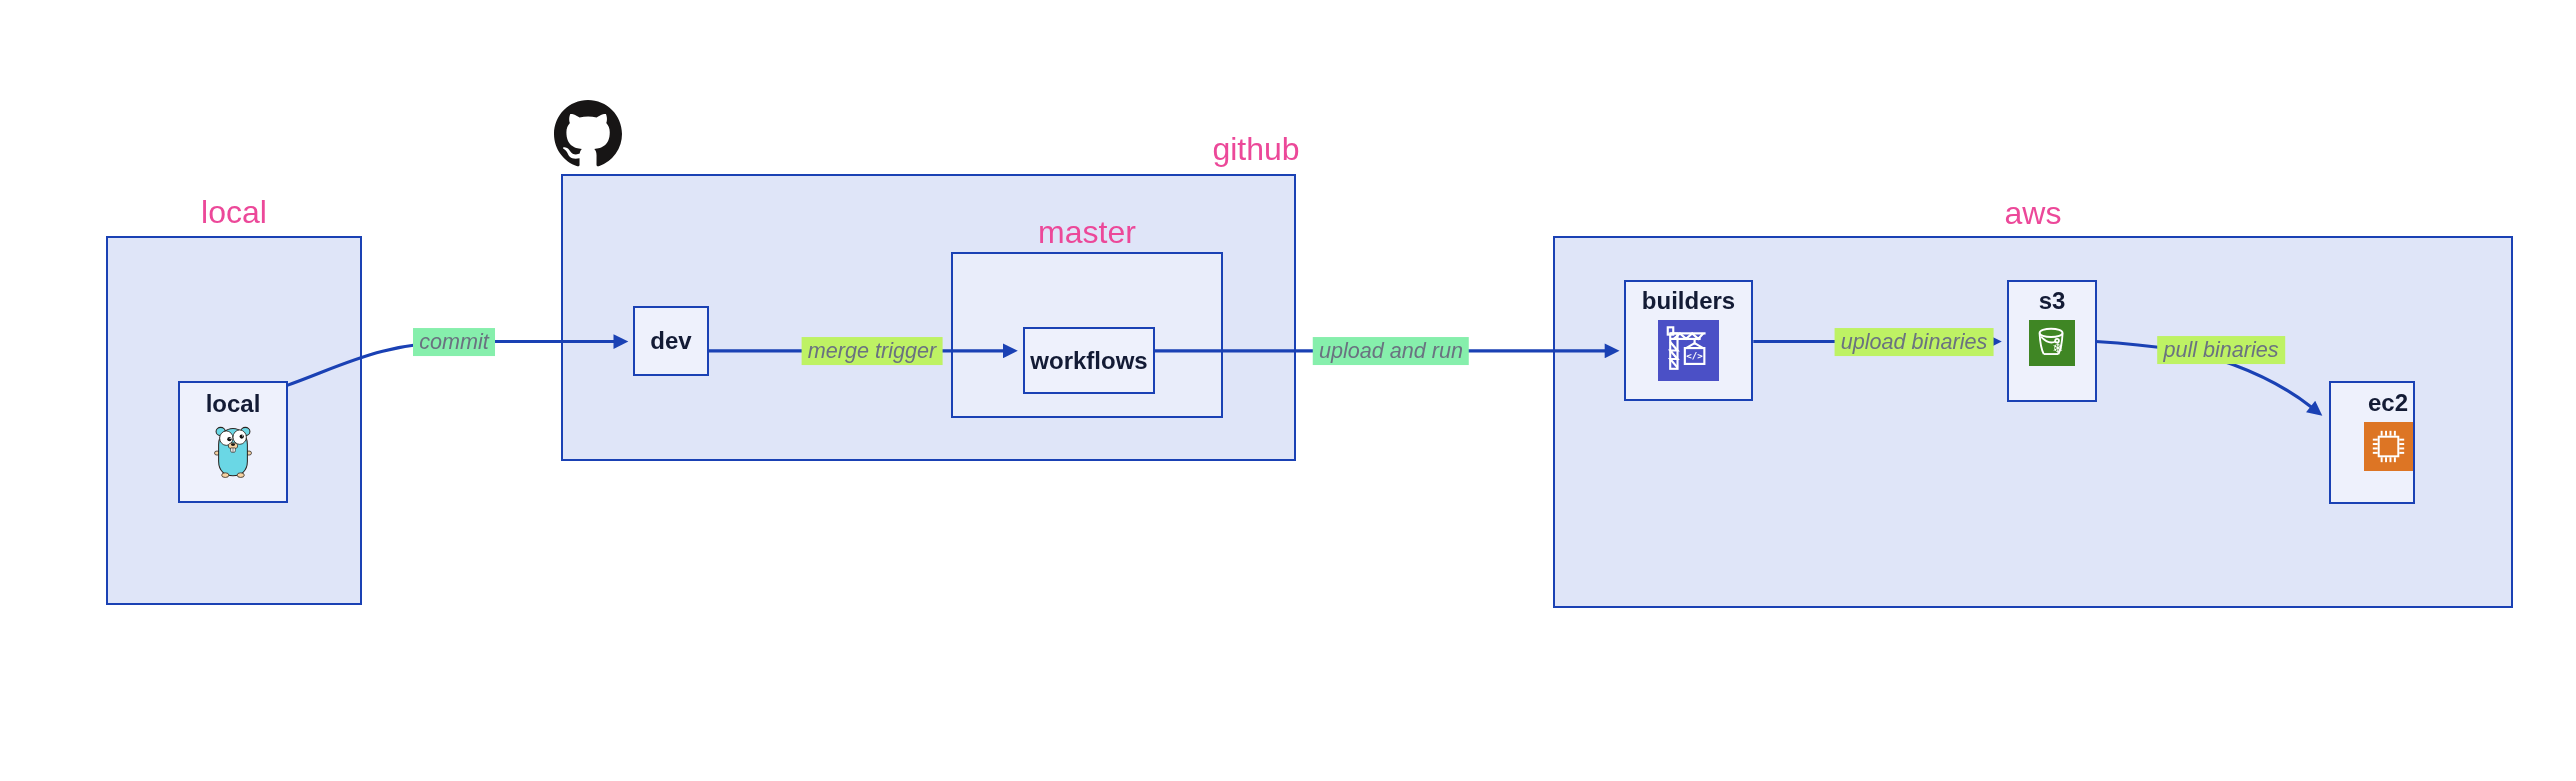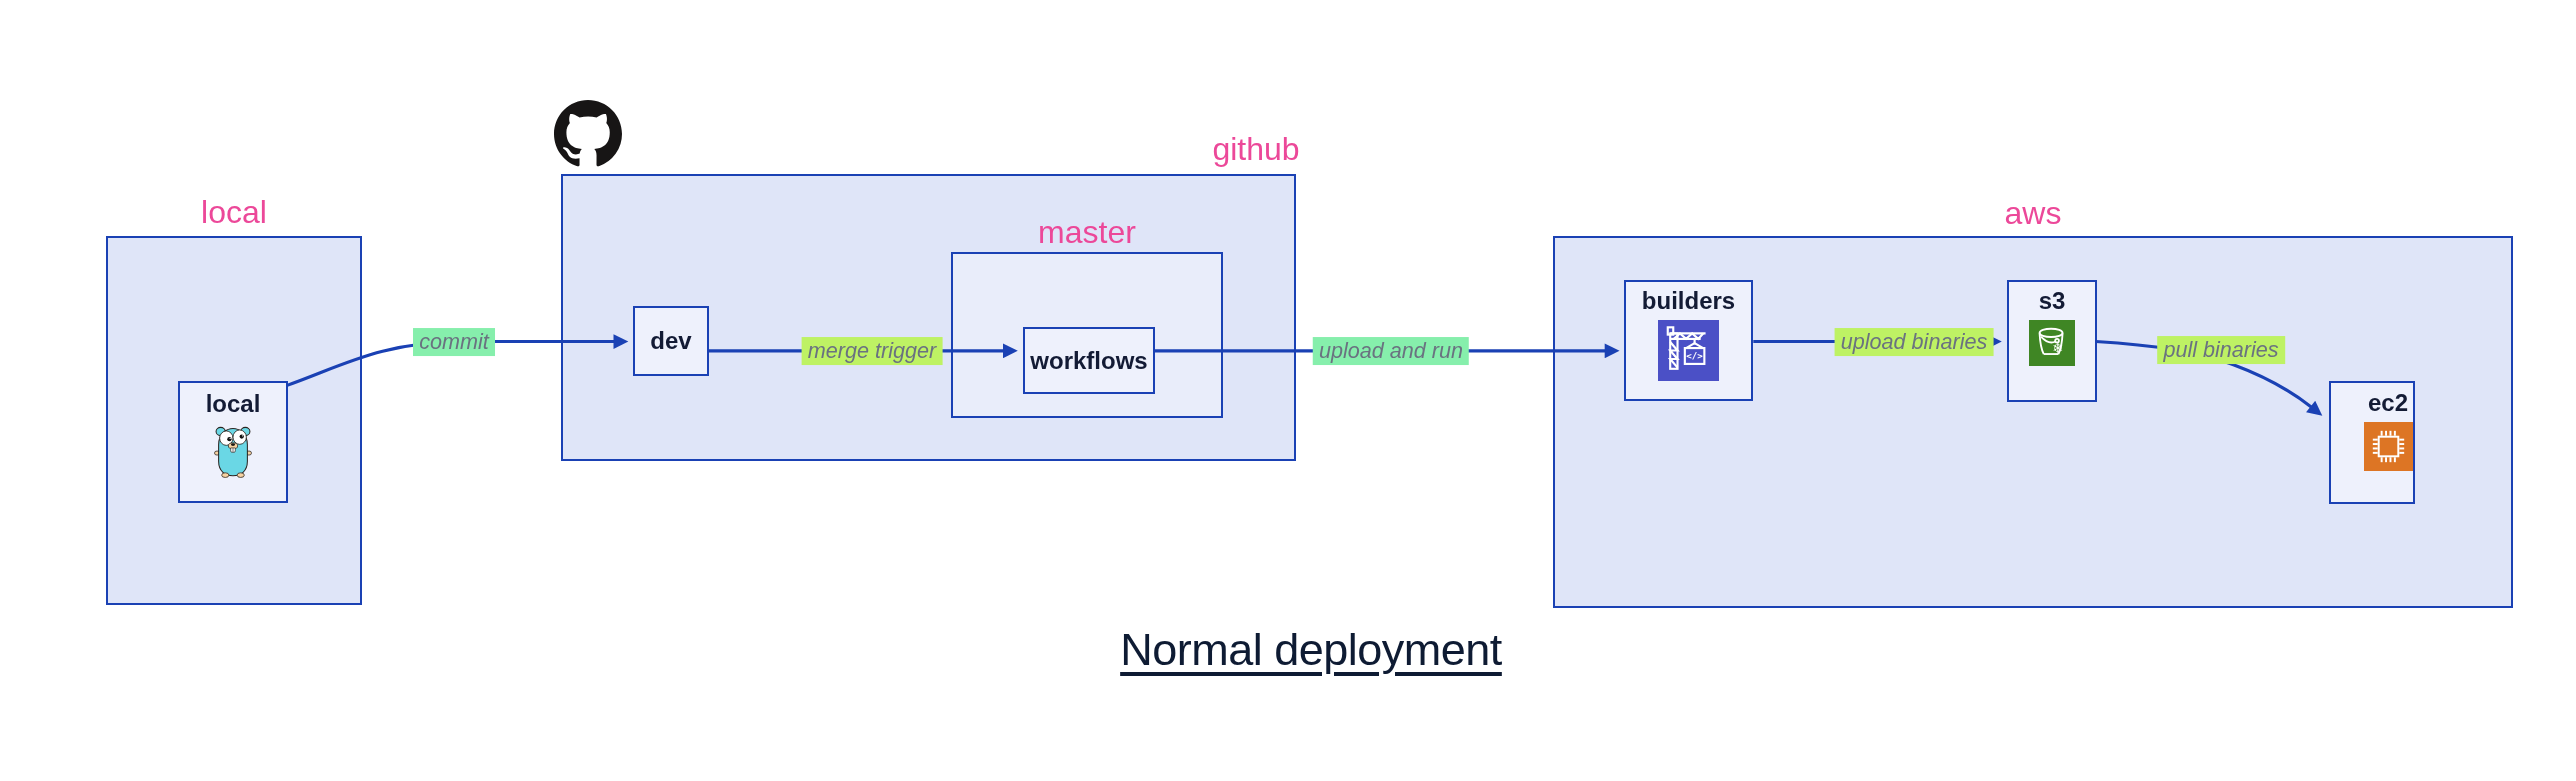--- a/index.html
+++ b/index.html
@@ -179,16 +179,15 @@
         <line x1="18" y1="54" x2="28" y2="54"></line>
           <line x1="18" y1="63" x2="28" y2="63"></line>
         <line x1="72" y1="36" x2="82" y2="36"></line>
           <line x1="72" y1="45" x2="82" y2="45"></line>
         <line x1="72" y1="54" x2="82" y2="54"></line>
           <line x1="72" y1="63" x2="82" y2="63"></line>
       </g>
     </svg>
   </div>
 
-  <div class="title">Normal deployment</div>
 
 </div>
 
 
 </body></html>

